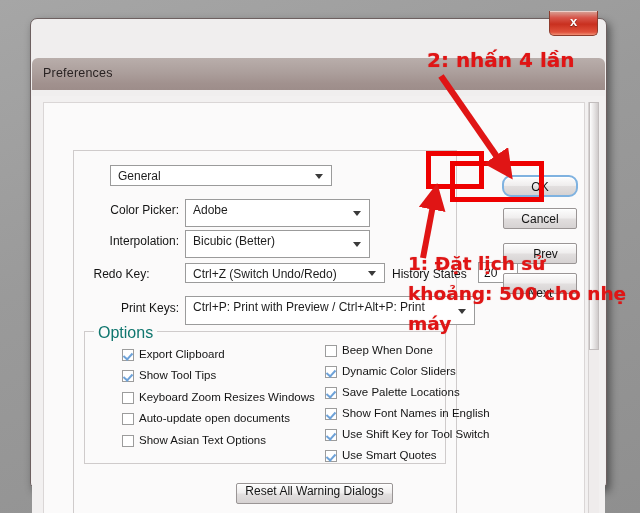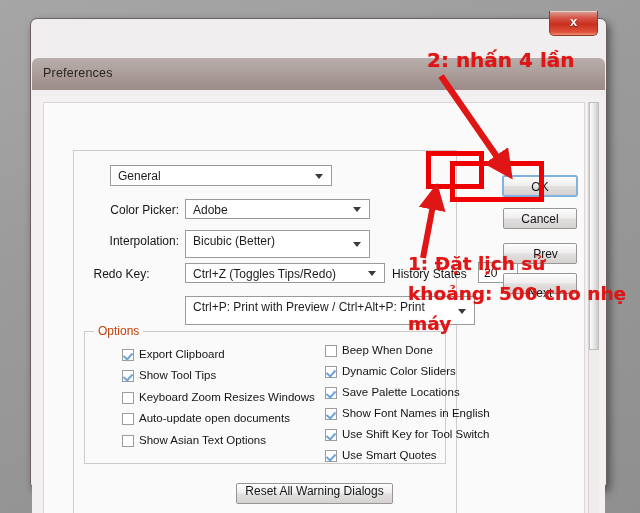--- a/index.html
+++ b/index.html
@@ -161,21 +161,21 @@
   
   .row-label {
     position: absolute;
     font-size: 12px;
     color: #141414;
     text-align: right;
     white-space: nowrap;
   }
 
   #color-picker-label { left: 20px;  top: 100px; width: 115px; }
-  #color-picker-combo  { left: 141px; top: 96px;  width: 185px; height: 20px; }
+  #color-picker-combo  { left: 141px; top: 96px;  width: 185px; height: 28px; }
 
   #interpolation-label { left: 20px;  top: 131px; width: 115px; }
   #interpolation-combo { left: 141px; top: 127px; width: 185px; height: 28px; }
 
   #redo-key-label      { left: 20px;  top: 164px; width: 115px; text-align: center; }
   #redo-key-combo      { left: 141px; top: 160px; width: 200px; height: 20px; }
 
   #history-states-label {
     position: absolute;
     left: 348px; top: 164px;
@@ -206,22 +206,22 @@
     height: 133px;
     border: 1px solid #cfcbcb;
     box-sizing: border-box;
   }
   #options-legend {
     position: absolute;
     left: 50px;
     top: 221px;
     padding: 0 4px;
     background: #fbfafa;
-    font-size: 12px;
-    color: #c2410c;
+    font-size: 16px;
+    color: #0f766e;
   }
   .checkbox-row {
     position: absolute;
     height: 18px;
     font-size: 11.5px;
     color: #141414;
     white-space: nowrap;
     cursor: pointer;
   }
   .checkbox-row .box {
@@ -267,21 +267,21 @@
     width: 157px;
     height: 21px;
     padding-top: 0;
   }
 
   
   #ok-button {
     left: 458px; top: 72px; width: 76px; height: 22px;
     padding-top: 3px;
     border: 2px solid #7fb2e0;
-    border-radius: 3px;
+    border-radius: 9px;
   }
   #cancel-button { left: 459px; top: 105px; width: 74px; height: 21px; padding-top: 3px; }
   #prev-button   { left: 459px; top: 140px; width: 74px; height: 21px; padding-top: 3px; padding-left: 11px; }
   #next-button   { left: 459px; top: 170px; width: 74px; height: 21px; padding-top: 12px; }
 
   
   .red-box {
     position: absolute;
     border: 5px solid #ee0000;
     box-sizing: border-box;
@@ -351,27 +351,28 @@
       </div>
 
       <div id="interpolation-label" class="row-label">Interpolation:</div>
       <div id="interpolation-combo" class="combo">
         <span class="combo-text">Bicubic (Better)</span>
         <span class="arrow"></span>
       </div>
 
       <div id="redo-key-label" class="row-label">Redo Key:</div>
       <div id="redo-key-combo" class="combo">
-        <span class="combo-text">Ctrl+Z (Toggles Tips/Redo)</span>
+        <span class="combo-text">Ctrl+Z (Switch Undo/Redo)</span>
         <span class="arrow"></span>
       </div>
 
       <div id="history-states-label">History States</div>
       <div id="history-states-input">20</div>
 
+      <div id="print-keys-label" class="row-label">Print Keys:</div>
       <div id="print-keys-combo" class="combo">
         <span class="combo-text">Ctrl+P: Print with Preview / Ctrl+Alt+P: Print</span>
         <span class="arrow"></span>
       </div>
 
       <div id="options-group"></div>
       <div id="options-legend">Options</div>
 
       <div class="checkbox-row checked" style="left:78px; top:244px;">
         <span class="box"></span>

